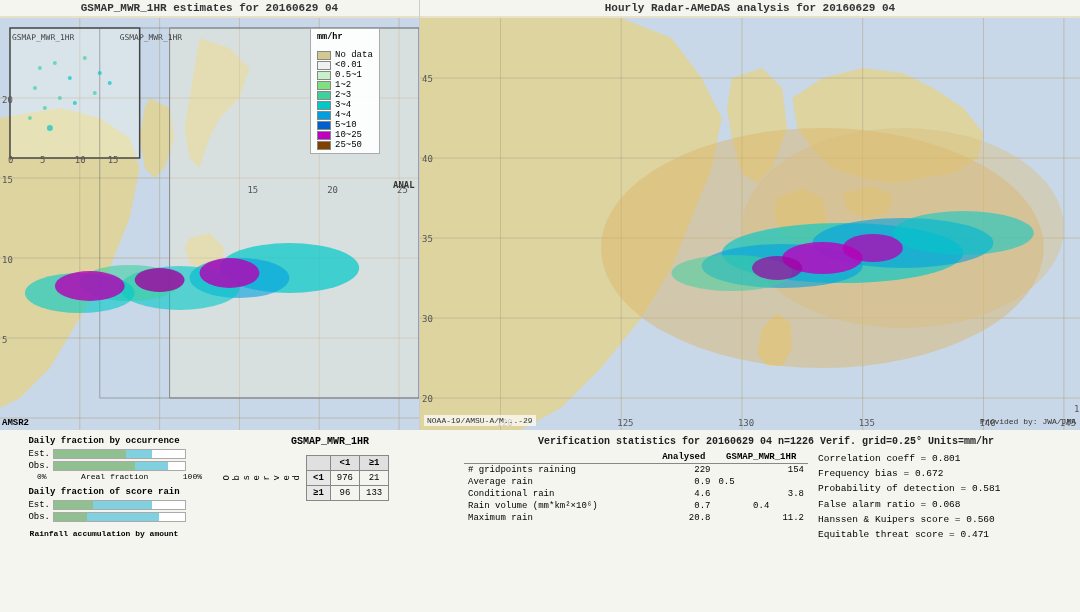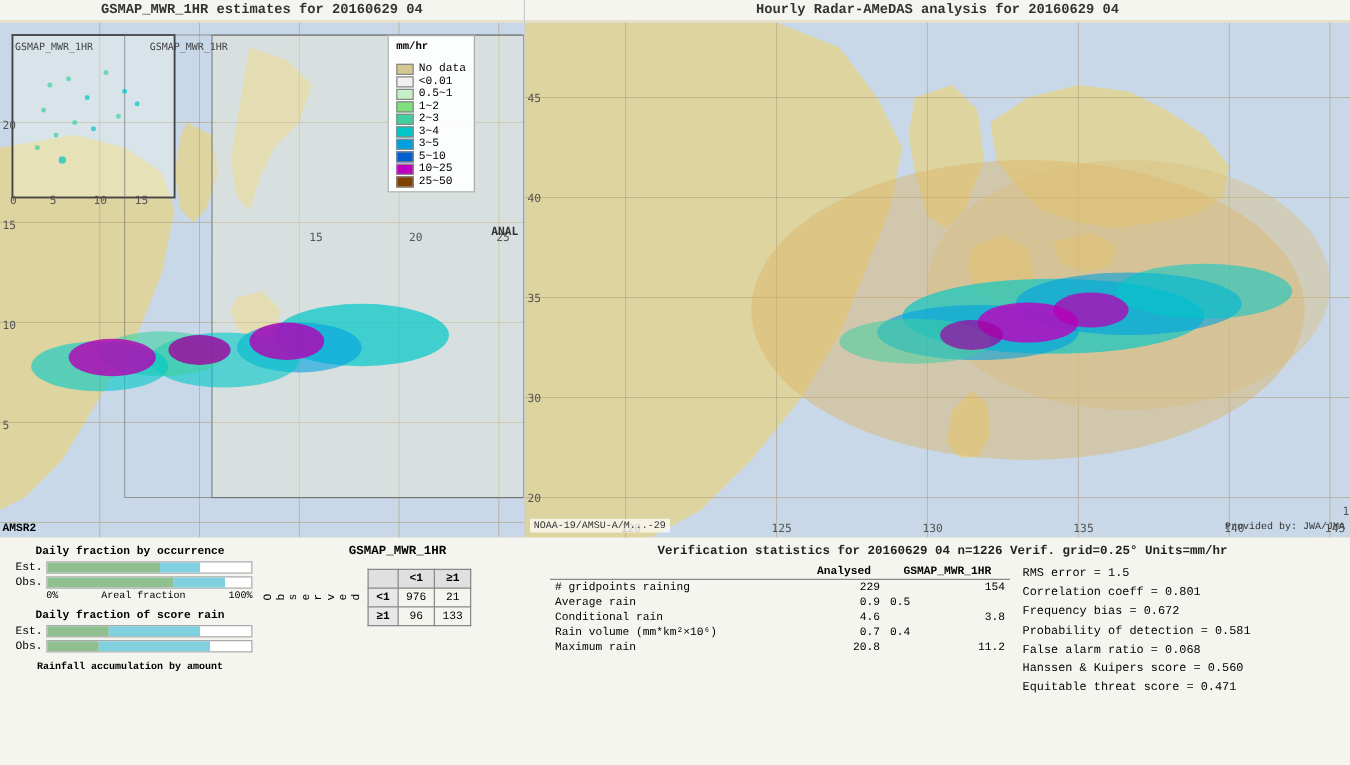--- a/index.html
+++ b/index.html
@@ -80,21 +80,21 @@
       display: inline-block;
       border: 1px solid #888;
     }
 
     
     .bottom-section {
       display: flex;
       flex-direction: row;
       height: 182px;
       padding: 4px;
-      gap: 4px;
+      gap: 16px;
     }
 
     .bottom-left {
       width: 200px;
       display: flex;
       flex-direction: column;
       font-size: 9px;
       padding: 2px;
     }
 
@@ -117,21 +117,21 @@
     .chart-title {
       font-size: 9px;
       font-weight: bold;
       text-align: center;
       margin-bottom: 2px;
     }
 
     .chart-row {
       display: flex;
       align-items: center;
-      margin: 1px 0;
+      margin: 1px 16px;
       font-size: 9px;
       gap: 3px;
     }
 
     .chart-label {
       width: 28px;
       font-size: 9px;
       text-align: right;
     }
 
@@ -350,21 +350,21 @@
       <div class="legend-item">
         <span class="legend-color" style="background:#40d0a0;"></span>
         <span>2~3</span>
       </div>
       <div class="legend-item">
         <span class="legend-color" style="background:#00c8c8;"></span>
         <span>3~4</span>
       </div>
       <div class="legend-item">
         <span class="legend-color" style="background:#00a0e0;"></span>
-        <span>3~5</span>
+        <span>4~4</span>
       </div>
       <div class="legend-item">
         <span class="legend-color" style="background:#0060d0;"></span>
         <span>5~10</span>
       </div>
       <div class="legend-item">
         <span class="legend-color" style="background:#c000c0;"></span>
         <span>10~25</span>
       </div>
       <div class="legend-item">
@@ -538,33 +538,32 @@
               <td style="">0.5</td>
             </tr>
             <tr>
               <td>Conditional rain</td>
               <td style="text-align:right;">4.6</td>
               <td style="text-align:right;">3.8</td>
             </tr>
             <tr>
               <td>Rain volume (mm*km²×10⁶)</td>
               <td style="text-align:right;">0.7</td>
-              <td style="text-align:left;">0.4</td>
+              <td style="text-align:center;">0.4</td>
             </tr>
             <tr>
               <td>Maximum rain</td>
               <td style="text-align:right;">20.8</td>
               <td style="text-align:right;">11.2</td>
             </tr>
           </tbody>
             </table>
         </div>
 
         <div class="stats-block">
-          <div class="stat-line">RMS error = 1.5</div>
           <div class="stat-line">Correlation coeff = 0.801</div>
           <div class="stat-line">Frequency bias = 0.672</div>
           <div class="stat-line">Probability of detection = 0.581</div>
           <div class="stat-line">False alarm ratio = 0.068</div>
           <div class="stat-line">Hanssen &amp; Kuipers score = 0.560</div>
           <div class="stat-line">Equitable threat score = 0.471</div>
         </div>
       </div>
     </div>
 

